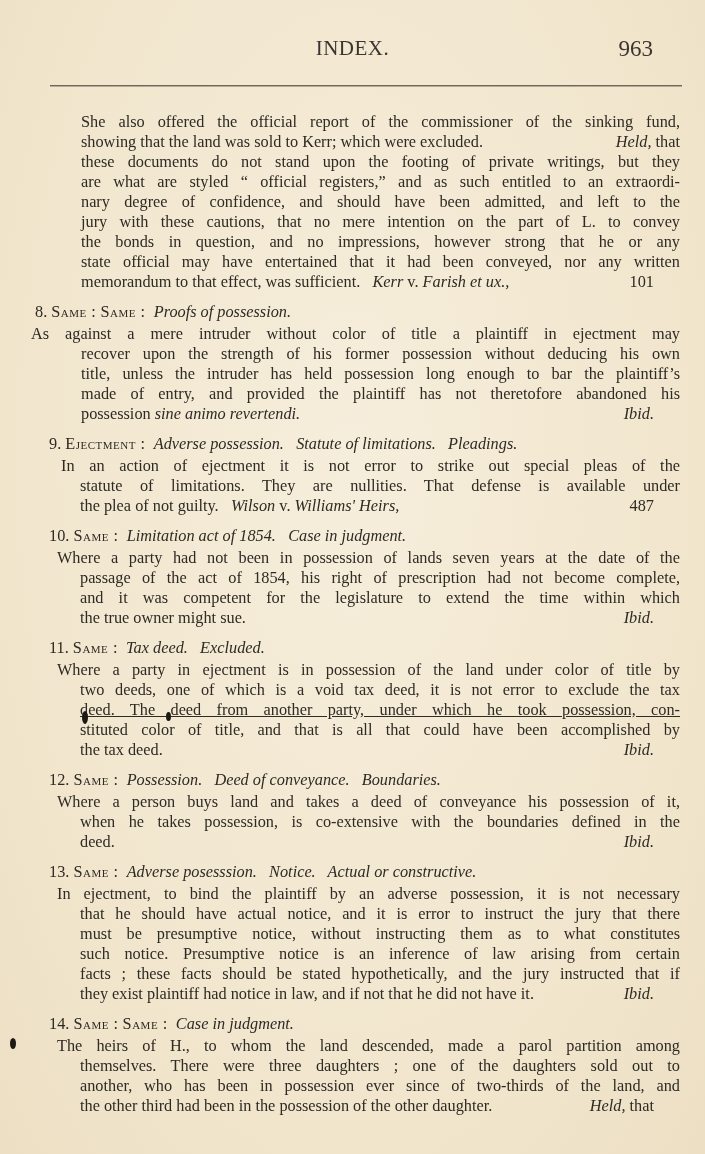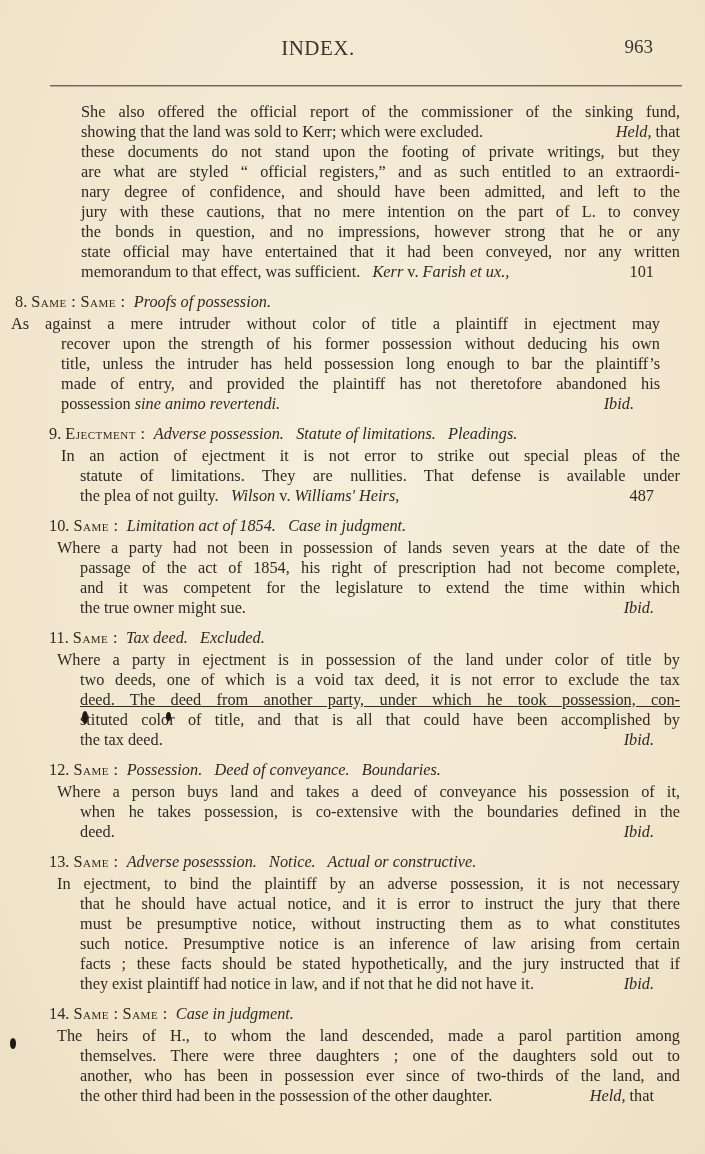--- a/index.html
+++ b/index.html
@@ -11,32 +11,32 @@
     position: relative;
   }
   .page {
     position: absolute; left: 0; top: 0; width: 705px; height: 1154px;
     background: radial-gradient(ellipse at 50% 40%, #f6eedc 0%, #f1e5cc 70%, #ecdfc4 100%);
   }
   .header {
     position: absolute; top: 36px; left: 0; width: 705px; height: 30px;
   }
   .header .title {
-    position: absolute; left: 0; width: 636px; text-align: center; top: 0;
+    position: absolute; left: 0; width: 705px; text-align: center; top: 0;
     font-size: 21px; letter-spacing: 0.5px; color: #3a352e;
   }
   .header .pageno {
-    position: absolute; right: 52px; top: 0; font-size: 19px; color: #3a352e;
+    position: absolute; right: 52px; top: 0; font-size: 23px; color: #3a352e;
   }
   .rule {
     position: absolute; top: 85px; left: 50px; width: 632px; height: 1px;
     background: #6e675c; border-bottom: 1px solid #b5ab98;
   }
   .body-text {
-    position: absolute; top: 102px; left: 0; width: 693px;
+    position: absolute; top: 112px; left: 0; width: 693px;
     font-size: 16.3px; line-height: 20px;
   }
   .para { position: relative; }
   .line { position: relative; height: 20px; white-space: nowrap; }
   .just { text-align: justify; text-align-last: justify; }
   .i { font-style: italic; }
   .sc { font-variant: small-caps; letter-spacing: 0.5px; }
   .ref { position: absolute; right: 26px; top: 0; }
   .entry { margin-top: 10px; }
   .heading { height: 22px; white-space: nowrap; }
@@ -69,21 +69,21 @@
       <div class="line just">state official may have entertained that it had been conveyed, nor any written</div>
       <div class="line">
         <span>memorandum to that effect, was sufficient.</span>&nbsp;&nbsp;
         <span class="i">Kerr</span>
         <span>v.</span>
         <span class="i">Farish et ux.,</span>
         <span class="ref">101</span>
       </div>
     </div>
 
-    <div class="para entry" style="padding-left:15px; width:645px;">
+    <div class="para entry" style="padding-left:35px; width:645px;">
       <div class="heading">
         <span>8.</span>
         <span class="sc">Same :</span>
         <span class="sc">Same :</span>&nbsp;
         <span class="i">Proofs of possession.</span>
       </div>
       <div class="line just" style="margin-left:-4px;">As against a mere intruder without color of title a plaintiff in ejectment may</div>
       <div class="line just" style="margin-left:46px;">recover upon the strength of his former possession without deducing his own</div>
       <div class="line just" style="margin-left:46px;">title, unless the intruder has held possession long enough to bar the plaintiff’s</div>
       <div class="line just" style="margin-left:46px;">made of entry, and provided the plaintiff has not theretofore abandoned his</div>

